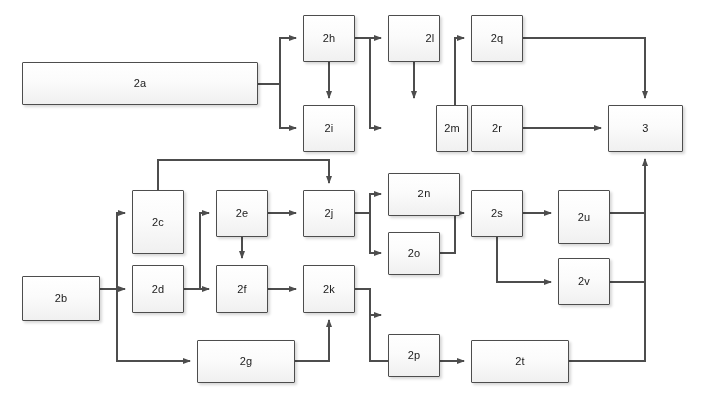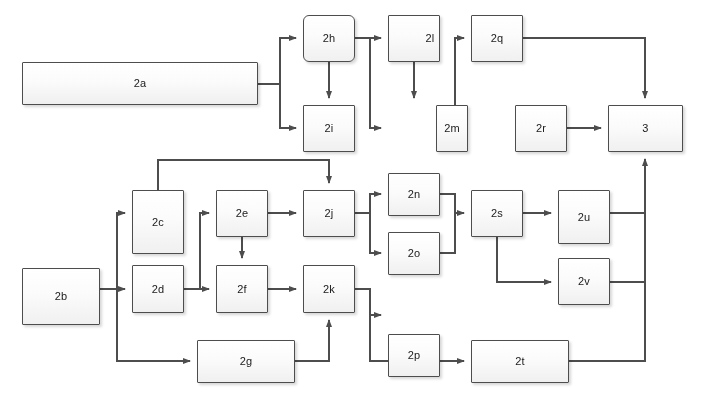--- a/index.html
+++ b/index.html
@@ -88,42 +88,42 @@
         <path d="M610,213 L645,213" fill="none" stroke="#4d4d4d" stroke-width="2" stroke-linecap="butt" stroke-linejoin="miter"></path>
         <path d="M610,282 L645,282" fill="none" stroke="#4d4d4d" stroke-width="2" stroke-linecap="butt" stroke-linejoin="miter"></path>
         <path d="M569,361 L645,361 L645,159" fill="none" stroke="#4d4d4d" stroke-width="2" stroke-linecap="butt" stroke-linejoin="miter" marker-end="url(#arrowhead)"></path>
       </g>
   </svg>
 
   <div id="nodes-group">
       <div class="node" style="left: 22px; top: 62px; width: 236px; height: 43px;">
         <span>2a</span>
       </div>
-      <div class="node" style="left: 303px; top: 15px; width: 52px; height: 47px; border-radius: 6px;">
+      <div class="node" style="left: 303px; top: 15px; width: 52px; height: 47px;">
         <span>2h</span>
       </div>
       <div class="node" style="left: 303px; top: 105px; width: 52px; height: 47px;">
         <span>2i</span>
       </div>
       <div class="node" style="left: 388px; top: 15px; width: 52px; height: 47px; padding-left: 32px;">
         <span>2l</span>
       </div>
       <div class="node" style="left: 388px; top: 105px; width: 32px; height: 47px; margin-left: 48px;">
         <span>2m</span>
       </div>
       <div class="node" style="left: 471px; top: 15px; width: 52px; height: 47px;">
         <span>2q</span>
       </div>
-      <div class="node" style="left: 471px; top: 105px; width: 52px; height: 47px; margin-left: 44px;">
+      <div class="node" style="left: 471px; top: 105px; width: 52px; height: 47px;">
         <span>2r</span>
       </div>
       <div class="node" style="left: 608px; top: 105px; width: 75px; height: 47px;">
         <span>3</span>
       </div>
-      <div class="node" style="left: 22px; top: 268px; width: 78px; height: 57px;">
+      <div class="node" style="left: 22px; top: 276px; width: 78px; height: 45px;">
         <span>2b</span>
       </div>
       <div class="node" style="left: 132px; top: 190px; width: 52px; height: 64px;">
         <span>2c</span>
       </div>
       <div class="node" style="left: 132px; top: 265px; width: 52px; height: 48px;">
         <span>2d</span>
       </div>
       <div class="node" style="left: 216px; top: 190px; width: 52px; height: 47px;">
         <span>2e</span>
@@ -133,21 +133,21 @@
       </div>
       <div class="node" style="left: 197px; top: 340px; width: 98px; height: 43px;">
         <span>2g</span>
       </div>
       <div class="node" style="left: 303px; top: 190px; width: 52px; height: 47px;">
         <span>2j</span>
       </div>
       <div class="node" style="left: 303px; top: 265px; width: 52px; height: 48px;">
         <span>2k</span>
       </div>
-      <div class="node" style="left: 388px; top: 173px; width: 52px; height: 43px;">
+      <div class="node" style="left: 388px; top: 173px; width: 72px; height: 43px; font-family: Liberation Mono, monospace;">
         <span>2n</span>
       </div>
       <div class="node" style="left: 388px; top: 232px; width: 52px; height: 43px;">
         <span>2o</span>
       </div>
       <div class="node" style="left: 388px; top: 294px; width: 52px; height: 43px; margin-top: 40px;">
         <span>2p</span>
       </div>
       <div class="node" style="left: 471px; top: 190px; width: 52px; height: 47px;">
         <span>2s</span>

